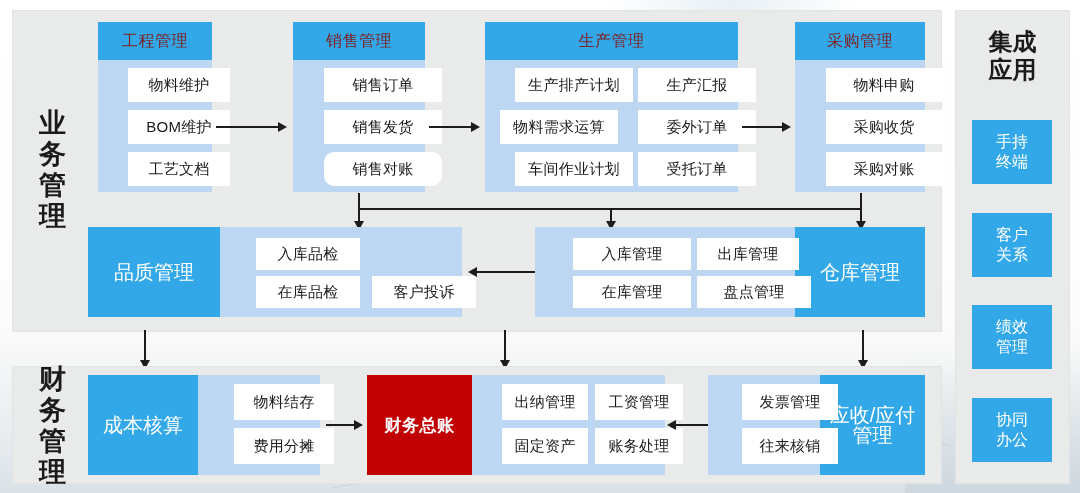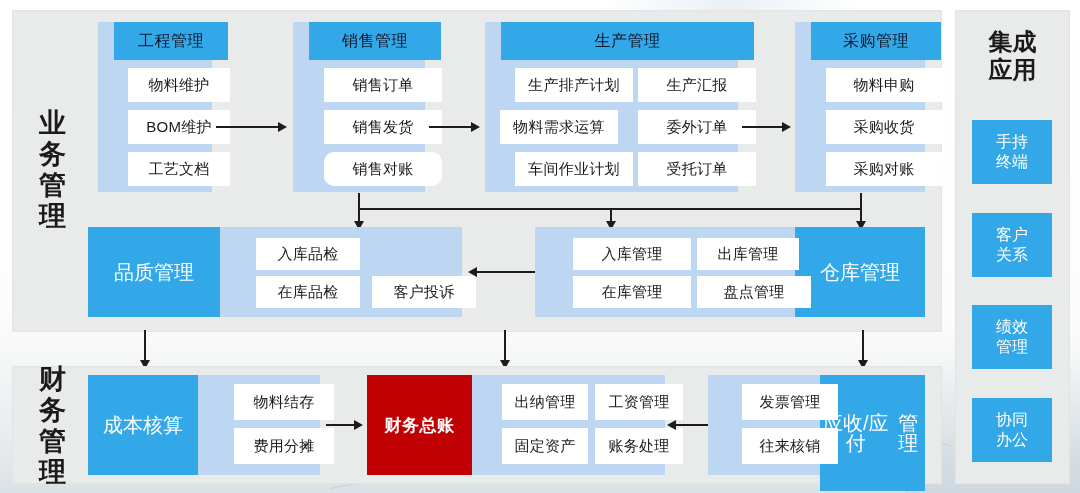--- a/index.html
+++ b/index.html
@@ -25,22 +25,22 @@
 
   
   .panel{position:absolute;background:#e9eaea;border:1px solid #e2e3e3;box-sizing:border-box;}
   .panel-label{position:absolute;display:flex;align-items:center;justify-content:center;
     color:#1a1a1a;font-size:27px;line-height:31px;font-weight:700;text-align:center;
     writing-mode:horizontal-tb;letter-spacing:1px;}
   .panel-label span{display:block;}
 
   
   .group{position:absolute;background:#bdd7f2;box-sizing:border-box;}
-  .ghead{position:absolute;background:#33a8e8;color:#0f172a;display:flex;
-    align-items:center;justify-content:center;font-size:16px;letter-spacing:.5px;margin-left:16px;}
+  .ghead{position:absolute;background:#33a8e8;color:#7f1d1d;display:flex;
+    align-items:center;justify-content:center;font-size:16px;letter-spacing:.5px;}
   .gside{position:absolute;background:#33a8e8;color:#ffffff;display:flex;
     align-items:center;justify-content:center;font-size:20px;text-align:center;line-height:20px;}
   .gred{position:absolute;background:#c10003;color:#ffffff;display:flex;
     align-items:center;justify-content:center;font-size:17px;font-weight:700;letter-spacing:.5px;}
   .cell{position:absolute;background:#ffffff;color:#1a1a1a;display:flex;
     align-items:center;justify-content:center;font-size:15px;letter-spacing:.3px;white-space:nowrap;margin-left:24px;}
 
   
   .ln-h{position:absolute;background:#1c1c1c;height:2px;}
   .ln-v{position:absolute;background:#1c1c1c;width:2px;}
@@ -163,21 +163,21 @@
   <div class="group" style="left:472px;top:375px;width:193px;height:100px;"></div>
   <div class="cell" style="left:478px;top:384px;width:86px;height:36px;">出纳管理</div>
   <div class="cell" style="left:571px;top:384px;width:88px;height:36px;">工资管理</div>
   <div class="cell" style="left:478px;top:428px;width:86px;height:36px;">固定资产</div>
   <div class="cell" style="left:571px;top:428px;width:88px;height:36px;">账务处理</div>
 
   <div class="ln-h" style="left:676px;top:424px;width:52px;"></div>
   <div class="ah-l" style="left:667px;top:420px;"></div>
 
   <div class="group" style="left:708px;top:375px;width:217px;height:100px;"></div>
-  <div class="gside" style="left:820px;top:375px;width:105px;height:116px;flex-direction:row;">
+  <div class="gside" style="left:820px;top:375px;width:105px;height:100px;flex-direction:column;">
     <div>应收/应付</div>
     <div>管理</div>
   </div>
   <div class="cell" style="left:718px;top:384px;width:96px;height:36px;">发票管理</div>
   <div class="cell" style="left:718px;top:428px;width:96px;height:36px;">往来核销</div>
 
   <div class="side-panel" style="left:955px;top:10px;width:115px;height:474px;"></div>
   <div class="side-title" style="left:955px;top:28px;width:115px;">
     <div>集成</div>
     <div>应用</div>

